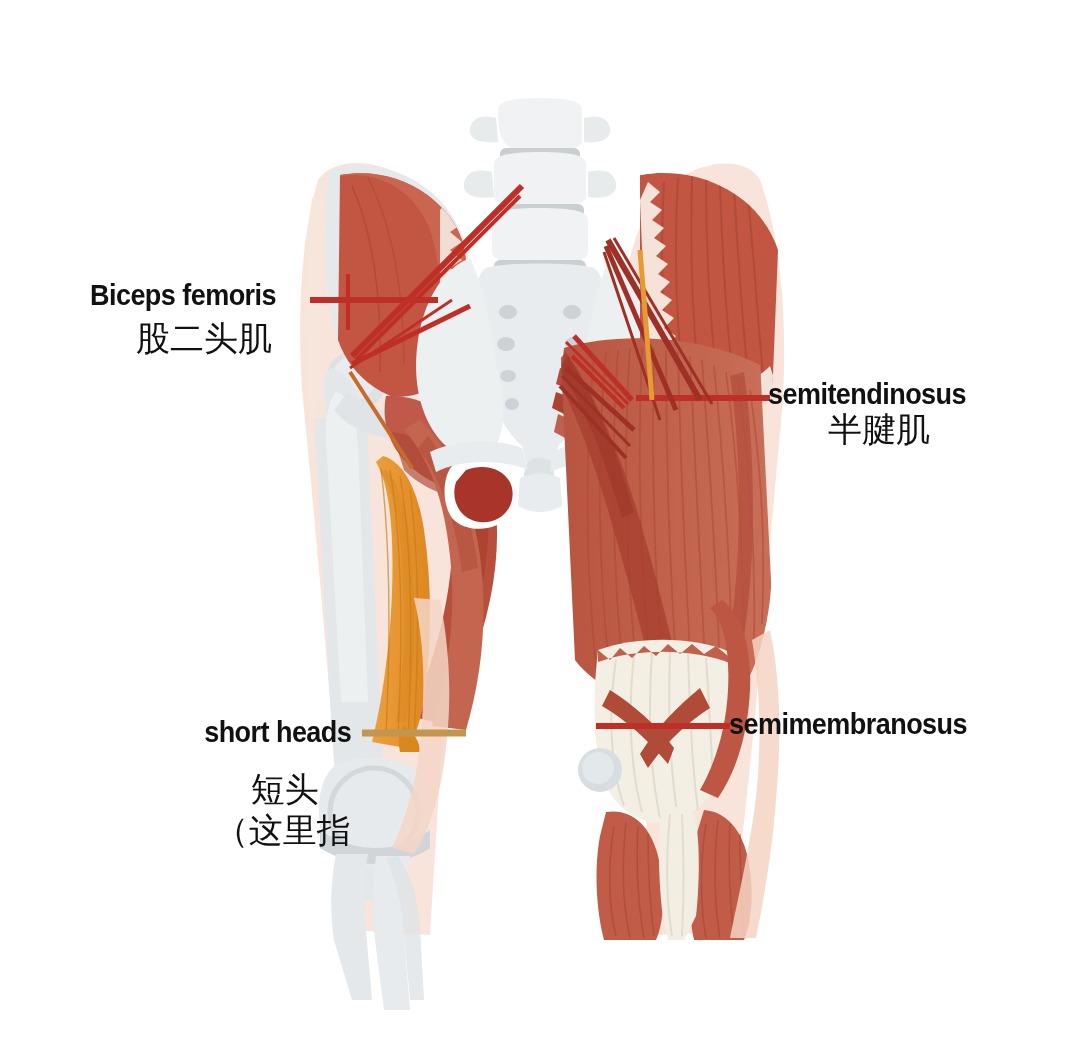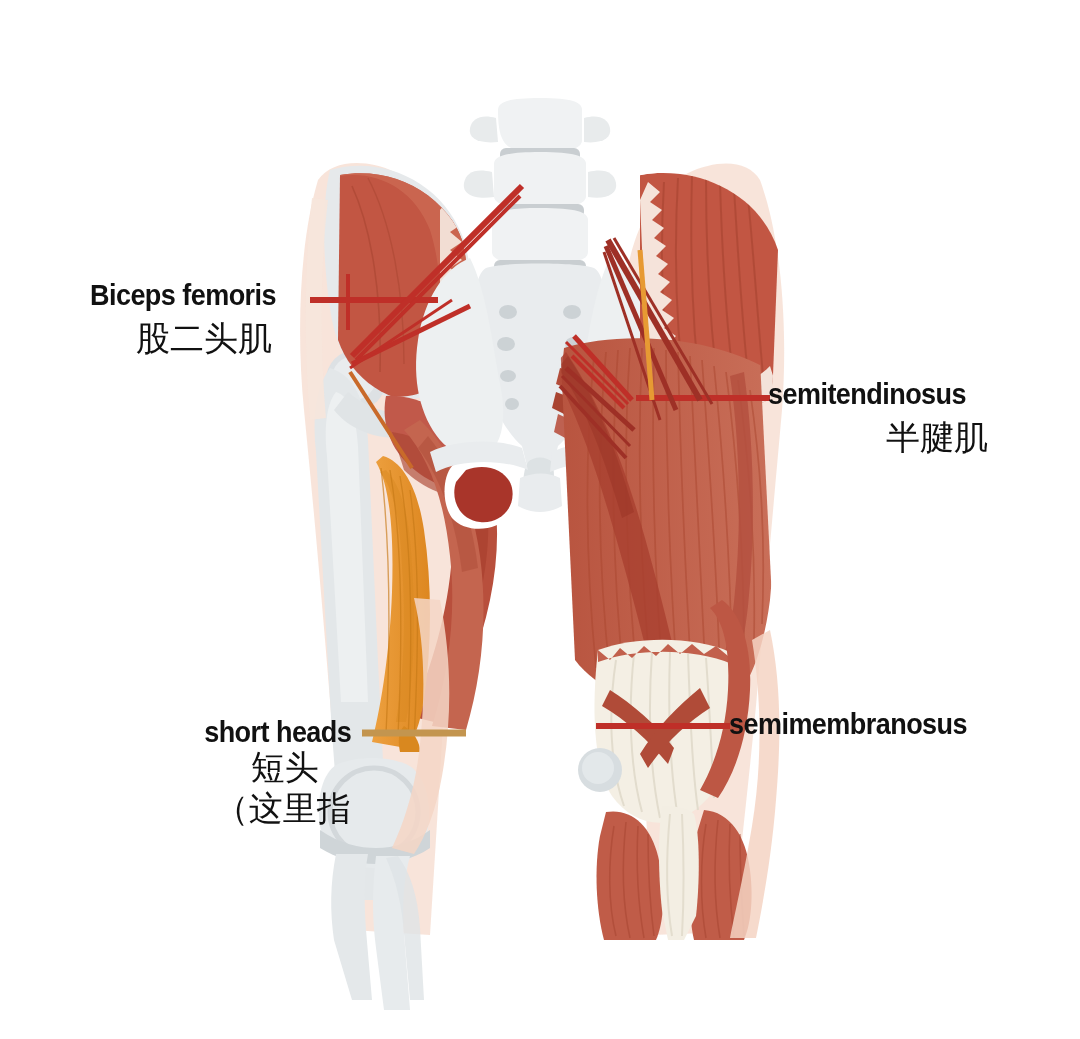--- a/index.html
+++ b/index.html
@@ -22,31 +22,31 @@
   }
   .lab-zh{
     font-family:"DejaVu Sans","Liberation Sans",sans-serif;
     font-weight:400;font-size:34px;line-height:1.2;white-space:nowrap;
   }
 
   #label-biceps{left:90px;top:279px;text-align:left;}
   #label-biceps .lab-en{transform-origin:left center;}
   #label-biceps .lab-zh{margin-top:8px;margin-left:46px;}
 
-  #label-semitendinosus{left:768px;top:378px;text-align:right;}
+  #label-semitendinosus{left:768px;top:378px;text-align:left;}
   #label-semitendinosus .lab-en{transform-origin:left center;}
-  #label-semitendinosus .lab-zh{margin-top:8px;margin-left:60px;}
+  #label-semitendinosus .lab-zh{margin-left:60px;}
 
   #label-semimembranosus{left:729px;top:708px;text-align:right;}
   #label-semimembranosus .lab-en{transform-origin:left center;}
   #label-semimembranosus .lab-zh{margin-top:8px;margin-left:68px;}
 
   #label-shortheads{left:196px;top:716px;text-align:center;}
   #label-shortheads .lab-en{transform-origin:center center;display:inline-block;}
-  #label-shortheads .zh-wrap{}
+  #label-shortheads .zh-wrap{margin-top:22px;}
   #label-shortheads .lab-zh{display:block;text-align:center;}
   #label-shortheads .zh1{margin-left:14px;}
   #label-shortheads .zh2{margin-left:10px;}
   #label-shortheads .zh3{margin-left:-14px;}
 </style>
 </head>
 <body>
 
 <div id="stage">
 

